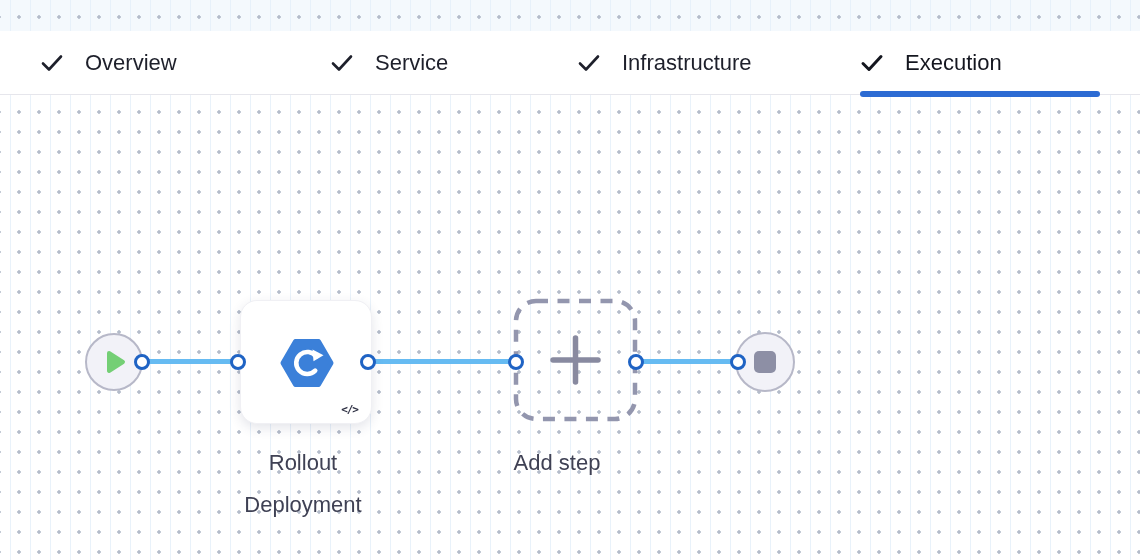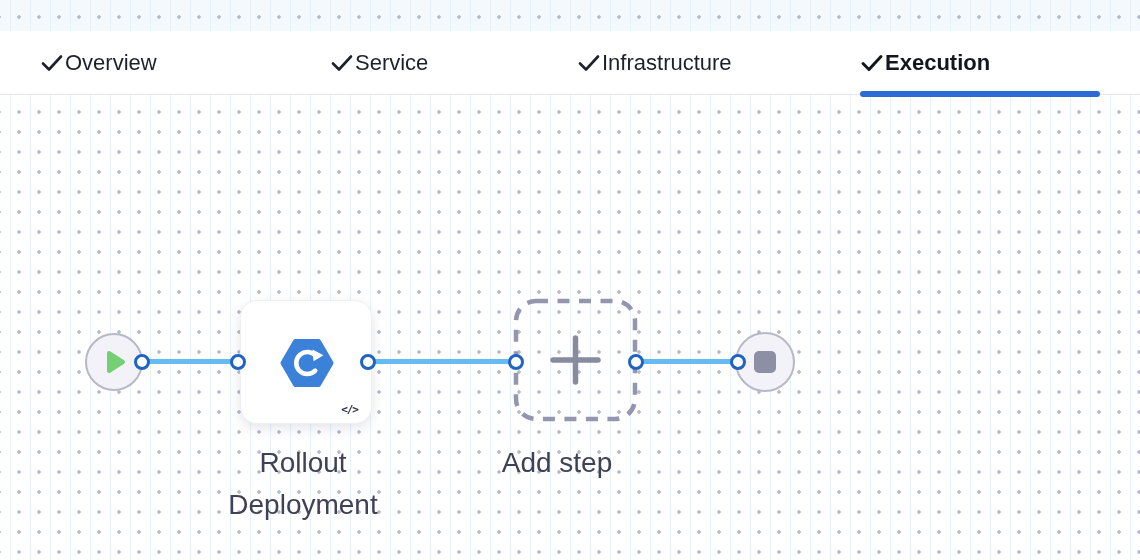--- a/index.html
+++ b/index.html
@@ -26,27 +26,27 @@
     background-position: 9px 7px, 10px 0;
   }
 
   
   .tabbar {
     position: absolute; left: 0; top: 31px; width: 1140px; height: 64px;
     background: #ffffff; border-bottom: 1px solid #e6e6ec; z-index: 10;
   }
   .tab {
     position: absolute; top: 0; height: 100%;
-    display: flex; align-items: center; gap: 1px;
+    display: flex; align-items: center; gap: 21px;
     font-size: 22px; color: #1e202b; cursor: pointer; white-space: nowrap;
   }
   .tab-overview        { left: 40px; }
   .tab-service         { left: 330px; }
   .tab-infrastructure  { left: 577px; }
-  .tab-execution       { left: 860px; width: 240px; font-weight: bold; color: #14161f; }
+  .tab-execution       { left: 860px; width: 240px; font-weight: normal; color: #14161f; }
   .check-icon { width: 24px; height: 20px; flex: 0 0 auto; }
   .tab-underline {
     position: absolute; left: 0; bottom: -3px; width: 240px; height: 6px;
     border-radius: 3px; background: #2c6bd3;
   }
 
   
   .canvas { position: absolute; left: 0; top: 95px; width: 1140px; height: 465px; }
 
   .link-line {
@@ -89,21 +89,21 @@
   }
 
   .add-step-node {
     position: absolute; left: 513px; top: 203px; width: 125px; height: 124px;
     z-index: 2; cursor: pointer;
   }
   .add-step-node svg { display: block; }
 
   .node-label {
     position: absolute; top: 347px; width: 190px; text-align: center;
-    font-size: 28px; line-height: 42px; color: #3f4154; z-index: 3;
+    font-size: 22px; line-height: 42px; color: #3f4154; z-index: 3;
   }
   .label-step { left: 208px; }
   .label-add  { left: 462px; }
 </style>
 </head>
 <body>
 
 <div class="top-strip"></div>
 
 <div class="tabbar">

